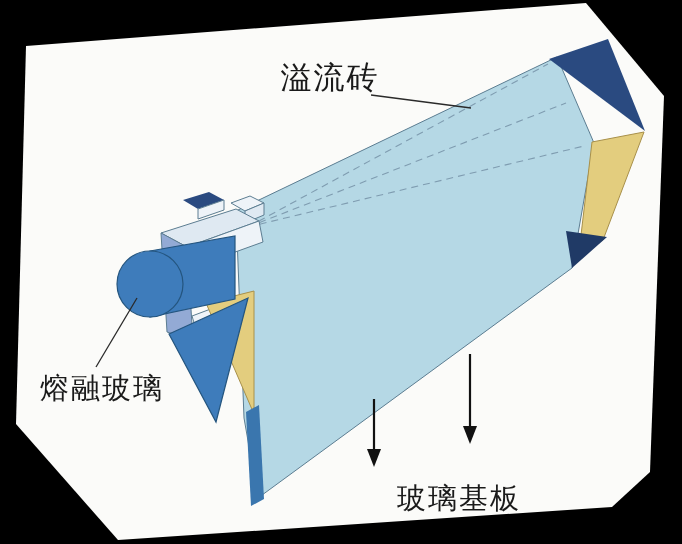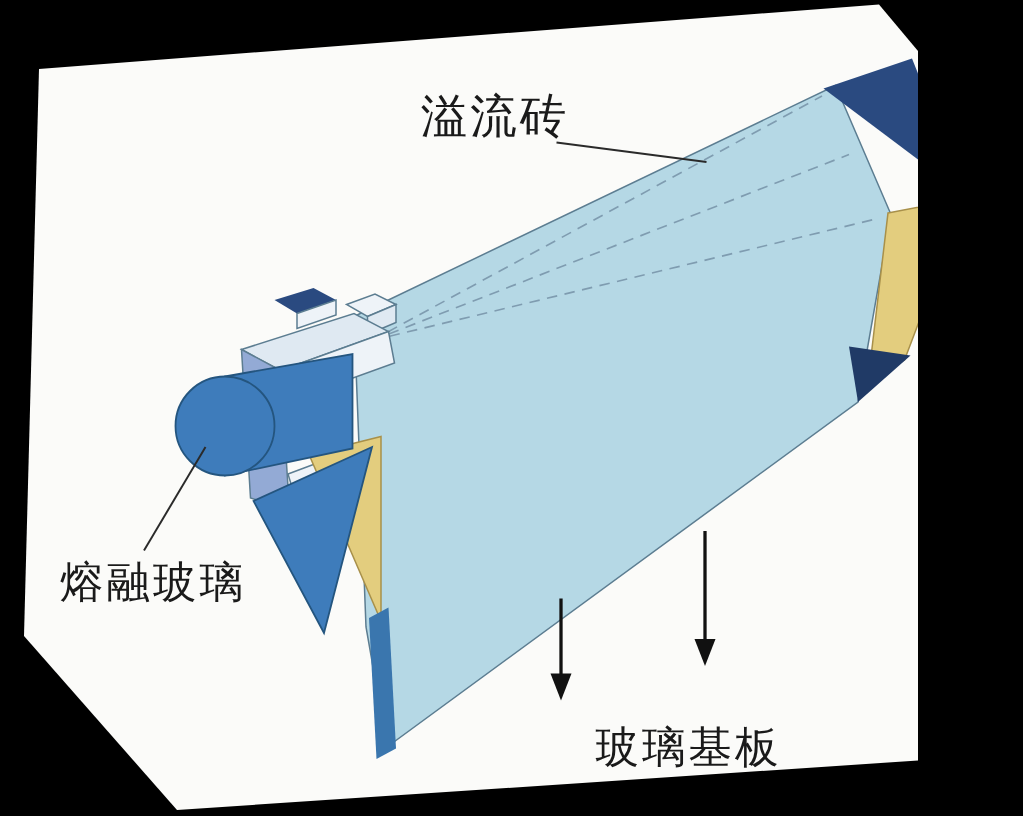--- a/index.html
+++ b/index.html
@@ -1,18 +1,18 @@
 <!DOCTYPE html>
 <html><head>
 <meta charset="utf-8">
 <style>
   html, body { margin: 0; padding: 0; background: #000; }
   .stage {
     position: relative;
-    width: 612px;
+    width: 682px;
     height: 544px;
     background: #5eead4;
     overflow: hidden;
   }
   svg { display: block; }
   text {
     font-family: "DejaVu Sans", "Liberation Sans", sans-serif;
     fill: #1a1a1a;
     letter-spacing: 2px;
   }

